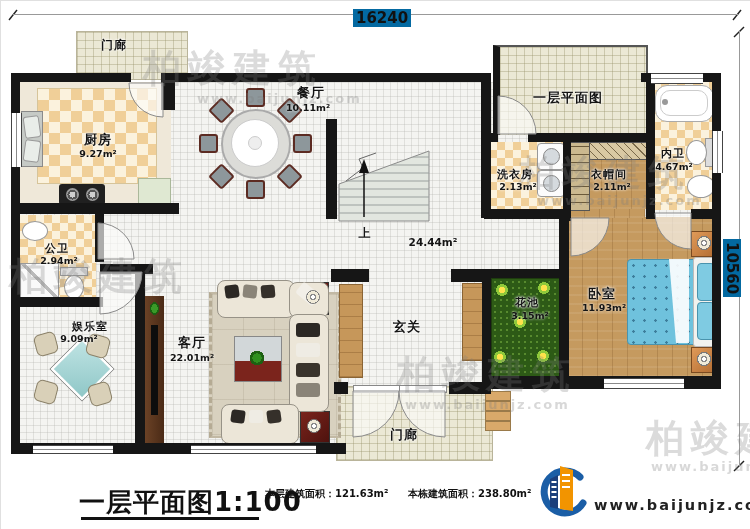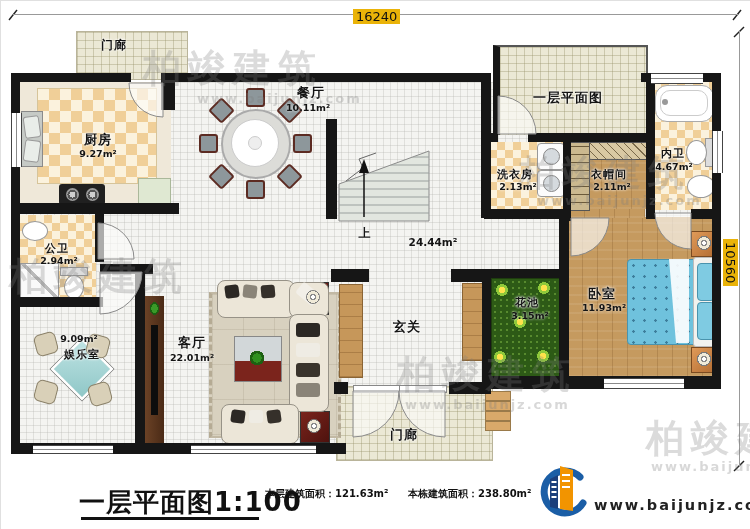--- a/index.html
+++ b/index.html
@@ -31,21 +31,21 @@
   .furn{position:absolute;z-index:20;}
   .rlabel{position:absolute;z-index:70;transform:translate(-50%,-50%);font-weight:bold;color:#141414;
           font-size:13px;white-space:nowrap;text-shadow:0 0 3px #fff,0 0 2px #fff;letter-spacing:1px;}
   .rlabel.sm{font-size:11px;}
   .rarea{position:absolute;z-index:70;transform:translate(-50%,-50%);font-weight:bold;color:#141414;
          font-size:9.5px;white-space:nowrap;text-shadow:0 0 3px #fff;}
   .wmtext{position:absolute;z-index:60;font-size:38px;font-weight:bold;letter-spacing:7px;
           color:rgba(125,125,125,.28);white-space:nowrap;pointer-events:none;}
   .wmurl{position:absolute;z-index:60;font-size:13px;font-weight:bold;letter-spacing:2px;
          color:rgba(125,125,125,.30);white-space:nowrap;pointer-events:none;}
-  .dimtxt{position:absolute;z-index:55;font-size:13px;font-weight:normal;color:#111;background:#eab308;padding:0 3px;}
+  .dimtxt{position:absolute;z-index:55;font-size:15px;font-weight:bold;color:#111;background:#0369a1;padding:0 3px;}
   .chairD{position:absolute;width:15px;height:15px;background:#8d979b;border:2px solid #5c2b22;border-radius:3px;z-index:20;}
   .chairE{position:absolute;width:20px;height:20px;background:#d9d0b8;border:1px solid #8a8068;border-radius:6px;z-index:20;}
   .pillow{position:absolute;border-radius:3px;z-index:22;}
   .sofa{position:absolute;background:#ece6d8;border:1px solid #979287;border-radius:8px;z-index:21;}
   .lamp{position:absolute;border-radius:50%;z-index:23;
     background:radial-gradient(circle,#fff 0 2px,#8a8a8a 2px 3px,#f0ead8 3px 6px,#7a7a7a 6px 7px,transparent 7px);}
   .flower{position:absolute;width:18px;height:18px;z-index:16;border-radius:50%;
     background:radial-gradient(circle at 50% 50%,#ffe24a 0 3px,#8fc93a 3px 6px,rgba(40,90,20,.6) 6px 8px,transparent 8px);}
   #footer-title{position:absolute;z-index:80;font-size:26px;font-weight:bold;color:#111;letter-spacing:1px;white-space:nowrap;}
   .stat{position:absolute;z-index:80;font-size:10px;font-weight:bold;color:#111;white-space:nowrap;}
@@ -286,21 +286,21 @@
   <div class="wmtext" style="left:645px;top:412px;">柏竣建筑</div>
   <div class="wmurl" style="left:650px;top:458px;">www.baijunjz.com</div>
 
   <div class="rlabel sm" style="left:113px;top:44px;font-size:12px;">门廊</div>
   <div class="rlabel" style="left:97px;top:139px;">厨房</div>
   <div class="rarea" style="left:97px;top:152px;">9.27m²</div>
   <div class="rlabel" style="left:310px;top:92px;">餐厅</div>
   <div class="rarea" style="left:307px;top:106px;">10.11m²</div>
   <div class="rlabel sm" style="left:56px;top:247px;">公卫</div>
   <div class="rarea" style="left:58px;top:259px;">2.94m²</div>
-  <div class="rlabel sm" style="left:81px;top:325px;margin-top:28px;">娱乐室</div>
+  <div class="rlabel sm" style="left:89px;top:325px;">娱乐室</div>
   <div class="rarea" style="left:78px;top:337px;">9.09m²</div>
   <div class="rlabel" style="left:191px;top:342px;">客厅</div>
   <div class="rarea" style="left:191px;top:356px;">22.01m²</div>
   <div class="rlabel" style="left:406px;top:326px;">玄关</div>
   <div class="rlabel" style="left:403px;top:434px;">门廊</div>
   <div class="rlabel sm" style="left:526px;top:301px;">花池</div>
   <div class="rarea" style="left:529px;top:314px;">3.15m²</div>
   <div class="rlabel" style="left:601px;top:293px;">卧室</div>
   <div class="rarea" style="left:603px;top:306px;">11.93m²</div>
   <div class="rlabel" style="left:567px;top:97px;">一层平面图</div>

